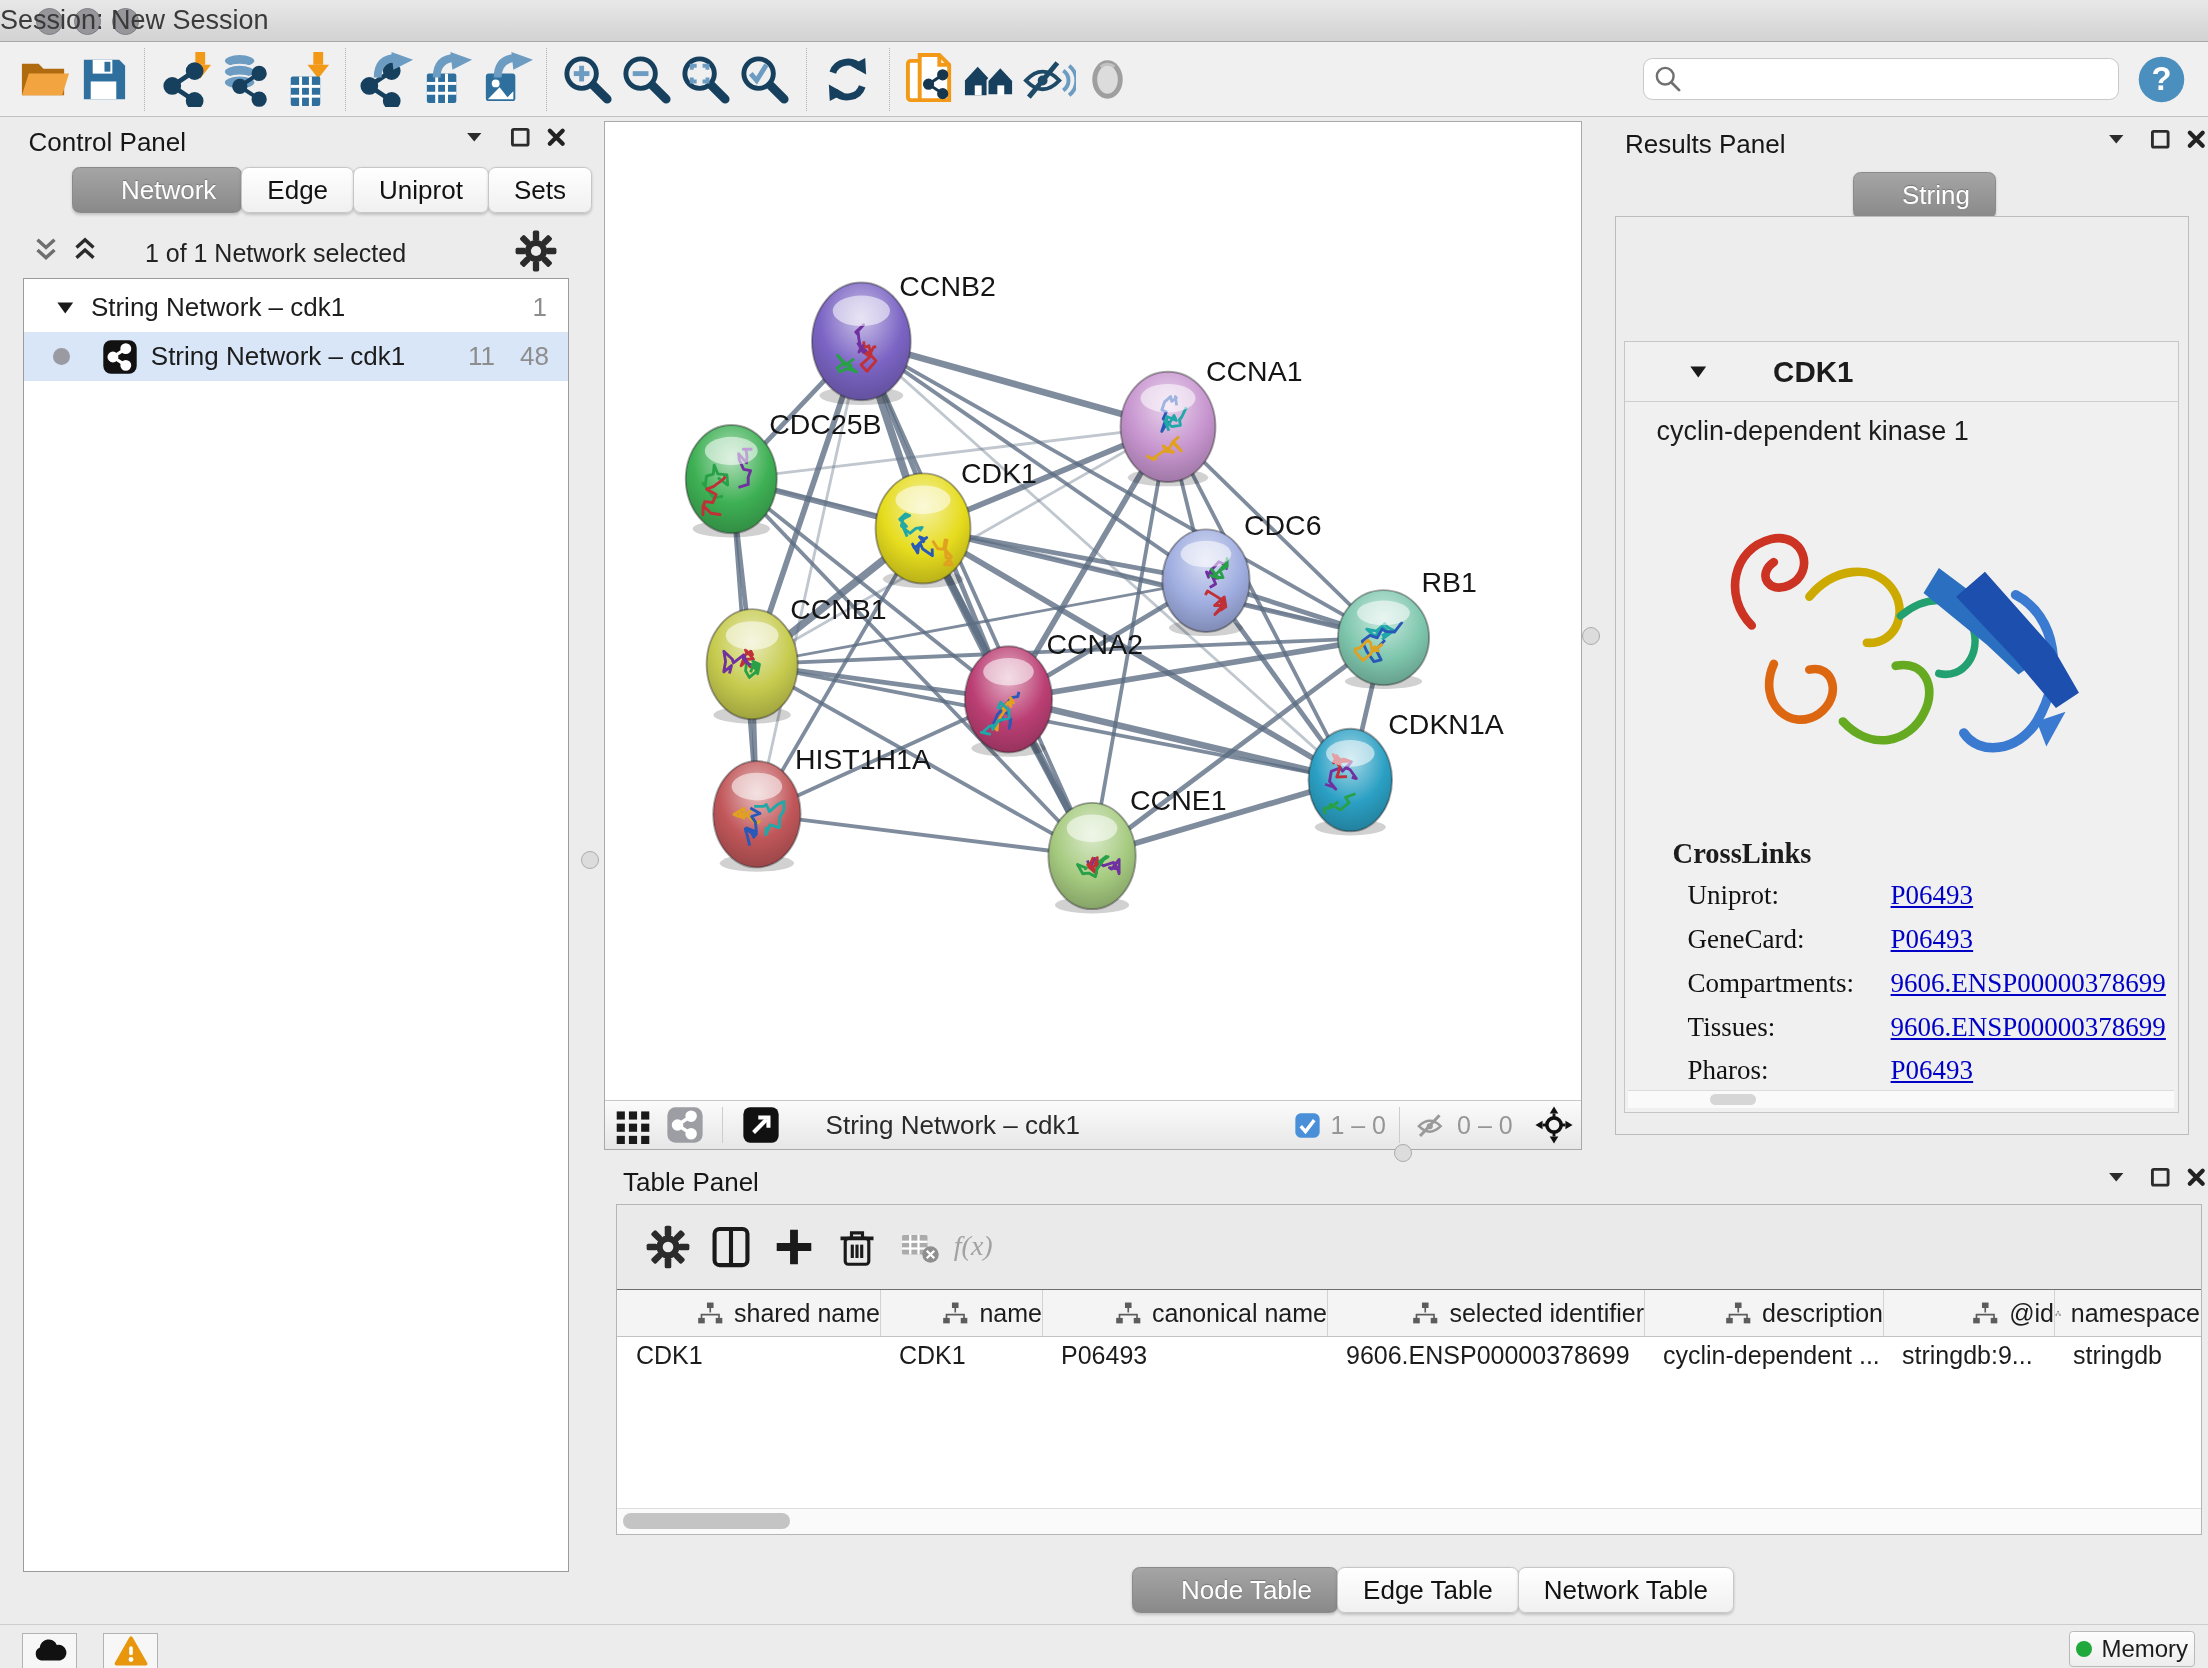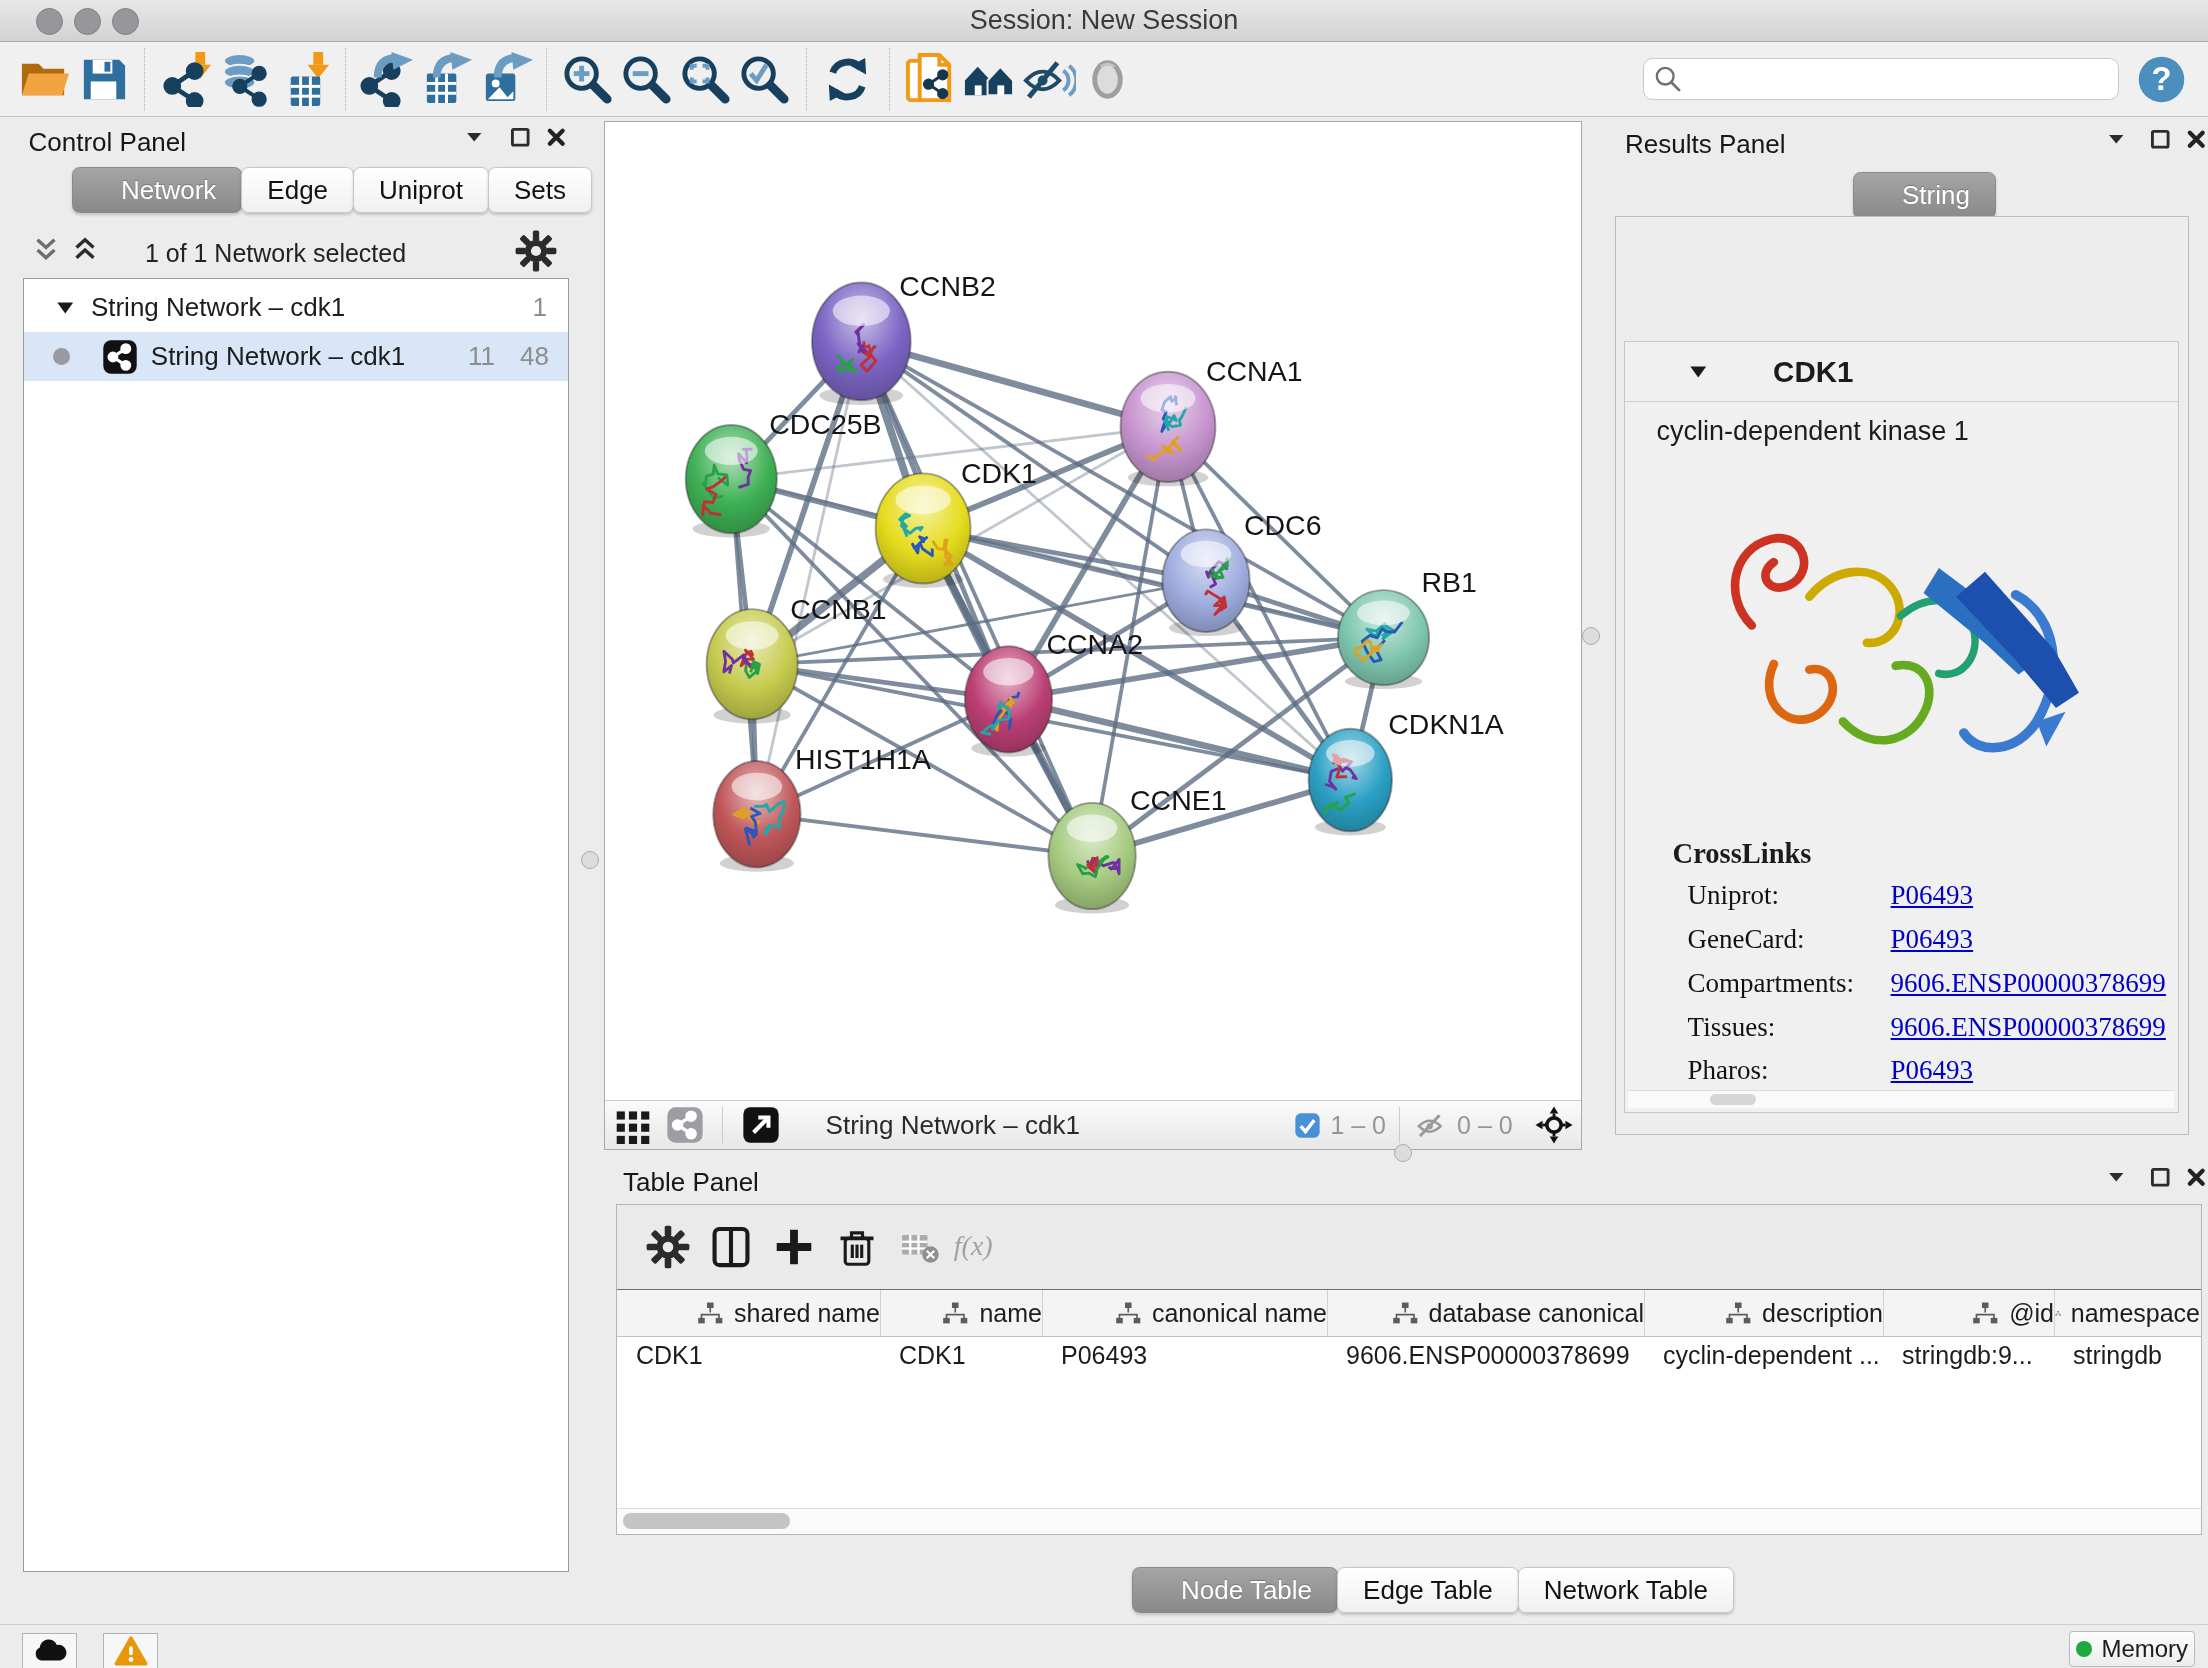--- a/index.html
+++ b/index.html
@@ -5,21 +5,21 @@
   html,body{margin:0;padding:0;background:#9b9b9b;}
   #root{position:relative;width:2208px;height:1668px;background:#ececec;
         font-family:"Liberation Sans",sans-serif;overflow:hidden;color:#1c1c1c;}
   .abs{position:absolute;}
   
   .titlebar{position:absolute;left:0;top:0;width:2208px;height:41px;
     background:linear-gradient(#e8e8e8,#d2d2d2);border-bottom:1px solid #a8a8a8;}
   .tlight{position:absolute;top:7.6px;width:25px;height:25px;border-radius:50%;
     background:#96969b;border:1px solid #7e7e84;}
   .wtitle{position:absolute;left:0;right:0;top:0;height:41px;line-height:41px;
-    text-align:center;font-size:27px;color:#3a3a3a;}
+    font-size:27px;color:#3a3a3a;}
   
   .toolbar{position:absolute;left:0;top:42px;width:2208px;height:75px;background:#f0f0f0;
     border-bottom:1px solid #c2c2c2;display:flex;align-items:center;padding:0 15px;box-sizing:border-box;}
   .tb-btn{width:59px;height:63px;display:flex;align-items:center;justify-content:center;flex:0 0 auto;}
   .tb-sep{width:0;height:63px;border-left:1.9px dotted #b2b2b2;margin:0 11.4px;flex:0 0 auto;}
   .search-box{margin-left:auto;width:476px;height:42px;background:#fff;border:1.9px solid #c8c8c8;
     border-radius:9.5px;display:flex;align-items:center;padding:0 7.6px;box-sizing:border-box;flex:0 0 auto;}
   .search-box input{border:none;outline:none;flex:1;font-size:25px;background:transparent;
     font-family:"Liberation Sans",sans-serif;}
   .help-btn{width:51px;height:51px;margin:0 5.7px 0 17px;flex:0 0 auto;}
@@ -835,21 +835,21 @@
           </svg>
           <span>canonical name</span>
         </div>
         <div class="th" style="width: 317px;">
           <svg viewBox="0 0 52 44" width="28.5" height="25">
  <rect x="20" y="2" width="12" height="10" fill="#5c5c5c"></rect>
             <rect x="4" y="30" width="12" height="10" fill="#5c5c5c"></rect>
  <rect x="36" y="30" width="12" height="10" fill="#5c5c5c"></rect>
  <path d="M26 12 v8 M10 30 v-6 h32 v6" stroke="#5c5c5c" stroke-width="3" fill="none"></path>
           </svg>
-          <span>database canonical</span>
+          <span>selected identifier</span>
         </div>
         <div class="th" style="width: 239px;">
           <svg viewBox="0 0 52 44" width="28.5" height="25">
  <rect x="20" y="2" width="12" height="10" fill="#5c5c5c"></rect>
             <rect x="4" y="30" width="12" height="10" fill="#5c5c5c"></rect>
  <rect x="36" y="30" width="12" height="10" fill="#5c5c5c"></rect>
  <path d="M26 12 v8 M10 30 v-6 h32 v6" stroke="#5c5c5c" stroke-width="3" fill="none"></path>
           </svg>
           <span>description</span>
         </div>

